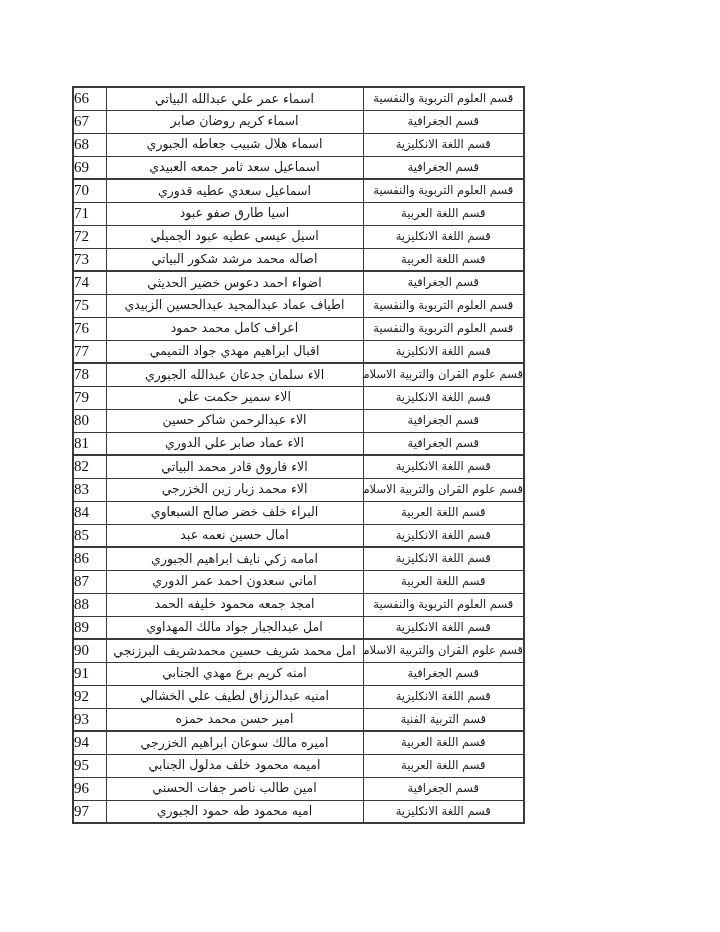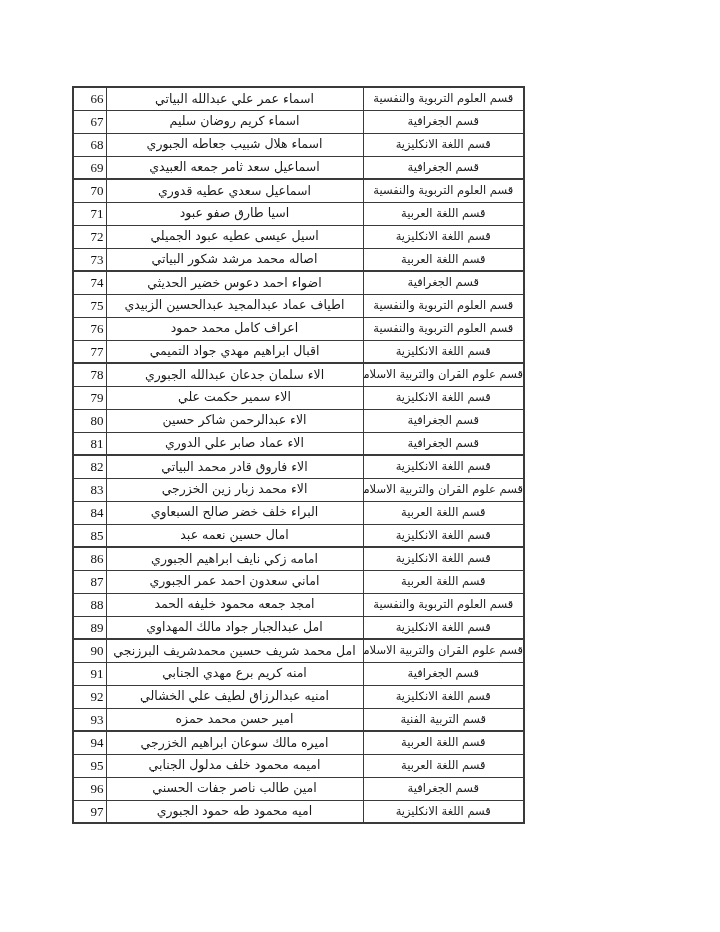--- a/index.html
+++ b/index.html
@@ -40,24 +40,23 @@
     vertical-align:middle;
     color:var(--ink);
     line-height:1;
     overflow:hidden;
   }
   
   tbody tr:nth-child(4n+1):not(:first-child) td{
     border-top-width:2px;
   }
   td.num{
-    text-align:right;
     padding-right:2px;
     font-family:"Liberation Serif","DejaVu Serif",serif;
-    font-size:13px;
+    font-size:15px;
     color:#101010;
   }
   td.name, td.dept{
     direction:rtl;
     text-align:center;
     white-space:nowrap;
     font-size:12.5px;
   }
   td.dept{
     font-size:11.5px;
@@ -76,21 +75,21 @@
     </colgroup>
     <tbody>
   <tr>
     <td class="num">66</td>
     <td class="name">اسماء عمر علي عبدالله البياتي</td>
     <td class="dept">قسم العلوم التربوية والنفسية</td>
   </tr>
 
   <tr>
     <td class="num">67</td>
-    <td class="name">اسماء كريم روضان سليم</td>
+    <td class="name">اسماء كريم روضان صابر</td>
     <td class="dept">قسم الجغرافية</td>
   </tr>
 
   <tr>
     <td class="num">68</td>
     <td class="name">اسماء هلال شبيب جعاطه الجبوري</td>
     <td class="dept">قسم اللغة الانكليزية</td>
   </tr>
 
   <tr>
@@ -196,21 +195,21 @@
   </tr>
 
   <tr>
     <td class="num">86</td>
     <td class="name">امامه زكي نايف ابراهيم الجبوري</td>
     <td class="dept">قسم اللغة الانكليزية</td>
   </tr>
 
   <tr>
     <td class="num">87</td>
-    <td class="name">اماني سعدون احمد عمر الجبوري</td>
+    <td class="name">اماني سعدون احمد عمر الدوري</td>
     <td class="dept">قسم اللغة العربية</td>
   </tr>
 
   <tr>
     <td class="num">88</td>
     <td class="name">امجد جمعه محمود خليفه الحمد</td>
     <td class="dept">قسم العلوم التربوية والنفسية</td>
   </tr>
 
   <tr>

